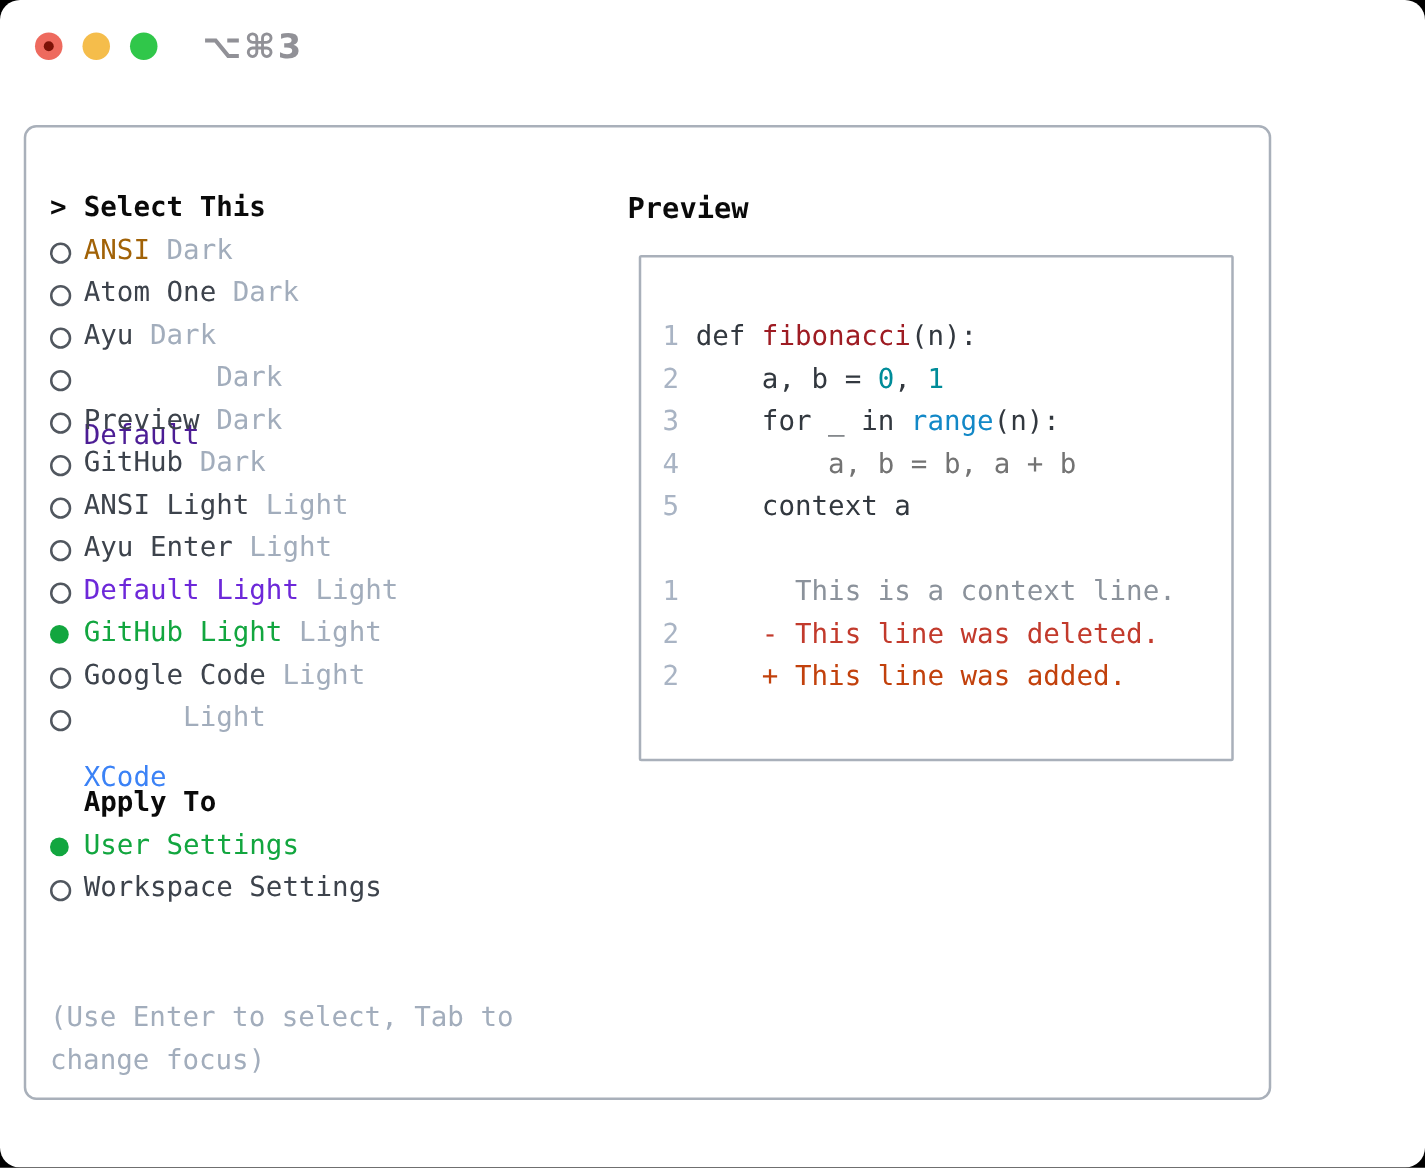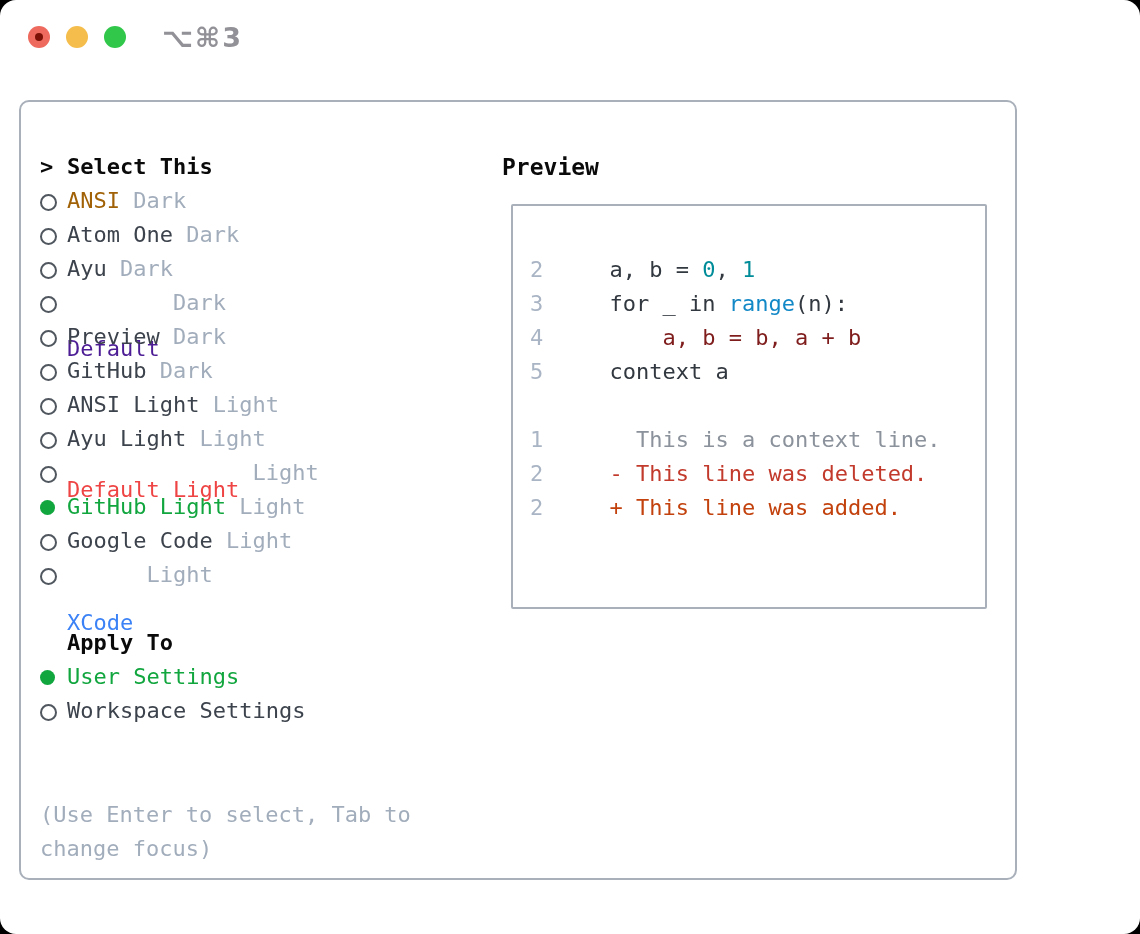--- a/index.html
+++ b/index.html
@@ -91,26 +91,26 @@
             <span class="label" style="color: rgb(61, 67, 76);">GitHub</span>
             <span class="label" style="color: rgb(162, 173, 188);"> Dark</span>
           </div>
           <div class="row">
             <span class="cell"><span class="circle"></span></span>
             <span class="label" style="color: rgb(61, 67, 76);">ANSI Light</span>
             <span class="label" style="color: rgb(162, 173, 188);"> Light</span>
           </div>
           <div class="row">
             <span class="cell"><span class="circle"></span></span>
-            <span class="label" style="color: rgb(61, 67, 76);">Ayu Light</span>
+            <span class="label" style="color: rgb(61, 67, 76);">Ayu Enter</span>
             <span class="label" style="color: rgb(162, 173, 188);"> Light</span>
           </div>
           <div class="row">
             <span class="cell"><span class="circle"></span></span>
-            <span class="label" style="color: #ef4444; margin-top: 17px;">Default Light</span>
+            <span class="label" style="color: #6d28d9;">Default Light</span>
             <span class="label" style="color: rgb(162, 173, 188);"> Light</span>
           </div>
           <div class="row">
             <span class="cell"><span class="circle filled" style="background: rgb(18, 166, 63);"></span></span>
             <span class="label" style="color: rgb(18, 166, 63); text-align: center;">GitHub Light</span>
             <span class="label" style="color: rgb(162, 173, 188);"> Light</span>
           </div>
           <div class="row">
             <span class="cell"><span class="circle"></span></span>
             <span class="label" style="color: rgb(61, 67, 76);">Google Code</span>
@@ -146,23 +146,24 @@
       <div class="hint">
         <div style="color: rgb(162, 173, 188); margin-top: 36px;">(Use Enter to select, Tab to</div>
         <div style="color: rgb(162, 173, 188);">change focus)</div>
       </div>
     </div>
 
     <div class="preview-label header">Preview</div>
 
     <div class="preview-box">
       <div class="code" id="code">
+          <div class="cl"><span style="color: rgb(169, 180, 196);">1 </span><span style="color: rgb(50, 56, 63);">def </span><span style="color: rgb(158, 28, 35);">fibonacci</span><span style="color: rgb(50, 56, 63);">(n):</span></div>
           <div class="cl"><span style="color: rgb(169, 180, 196);">2 </span><span style="color: rgb(50, 56, 63);">    a, b = </span><span style="color: rgb(0, 140, 153);">0</span><span style="color: rgb(50, 56, 63);">, </span><span style="color: rgb(0, 140, 153);">1</span></div>
           <div class="cl"><span style="color: rgb(169, 180, 196);">3 </span><span style="color: rgb(50, 56, 63);">    for _ in </span><span style="color: rgb(18, 136, 199); text-align: center;">range</span><span style="color: rgb(50, 56, 63);">(n):</span></div>
-          <div class="cl"><span style="color: rgb(169, 180, 196);">4 </span><span style="color: #7f1d1d;">        a, b = b, a + b</span></div>
+          <div class="cl"><span style="color: rgb(169, 180, 196);">4 </span><span style="color: #737373;">        a, b = b, a + b</span></div>
           <div class="cl"><span style="color: rgb(169, 180, 196);">5 </span><span style="color: rgb(50, 56, 63);">    context a</span></div>
           <div class="cl"></div>
           <div class="cl"><span style="color: rgb(169, 180, 196);">1 </span><span style="color: rgb(139, 146, 155);">      This is a context line.</span></div>
           <div class="cl"><span style="color: rgb(169, 180, 196);">2 </span><span style="color: rgb(194, 58, 44);">    - This line was deleted.</span></div>
           <div class="cl"><span style="color: rgb(169, 180, 196);">2 </span><span style="color: #c2410c;">    + This line was added.</span></div>
         </div>
     </div>
   </div>
 </div>
 

